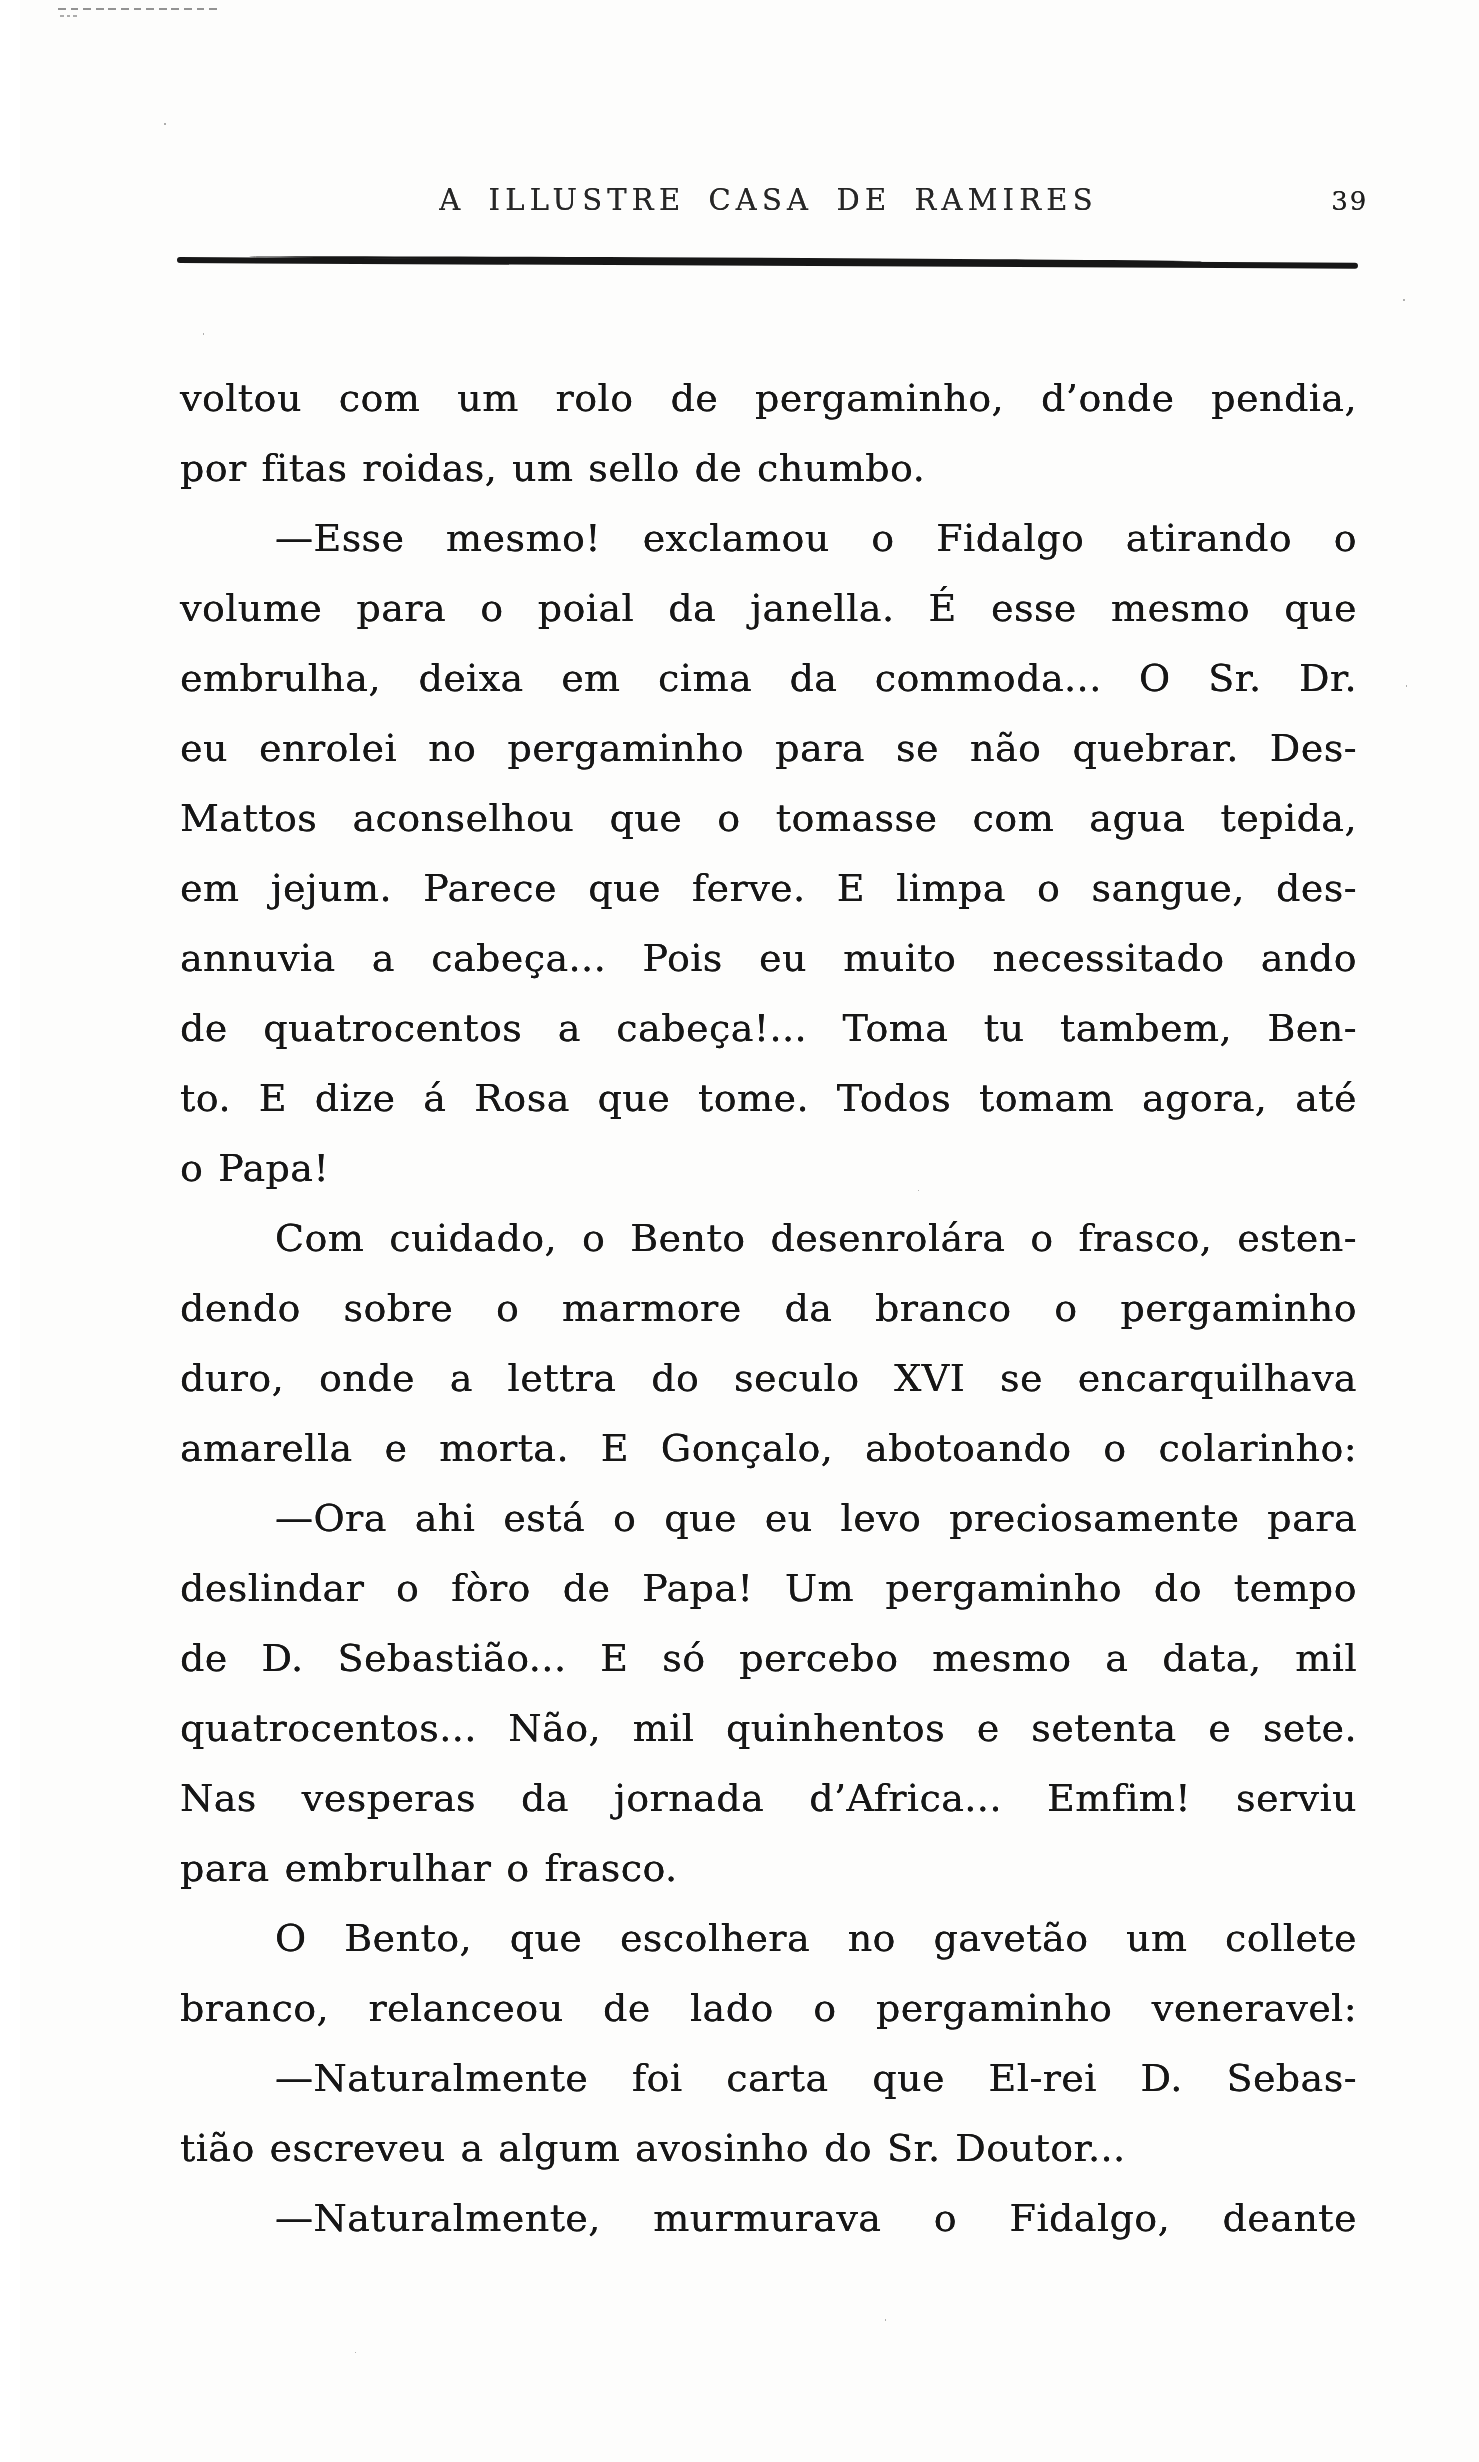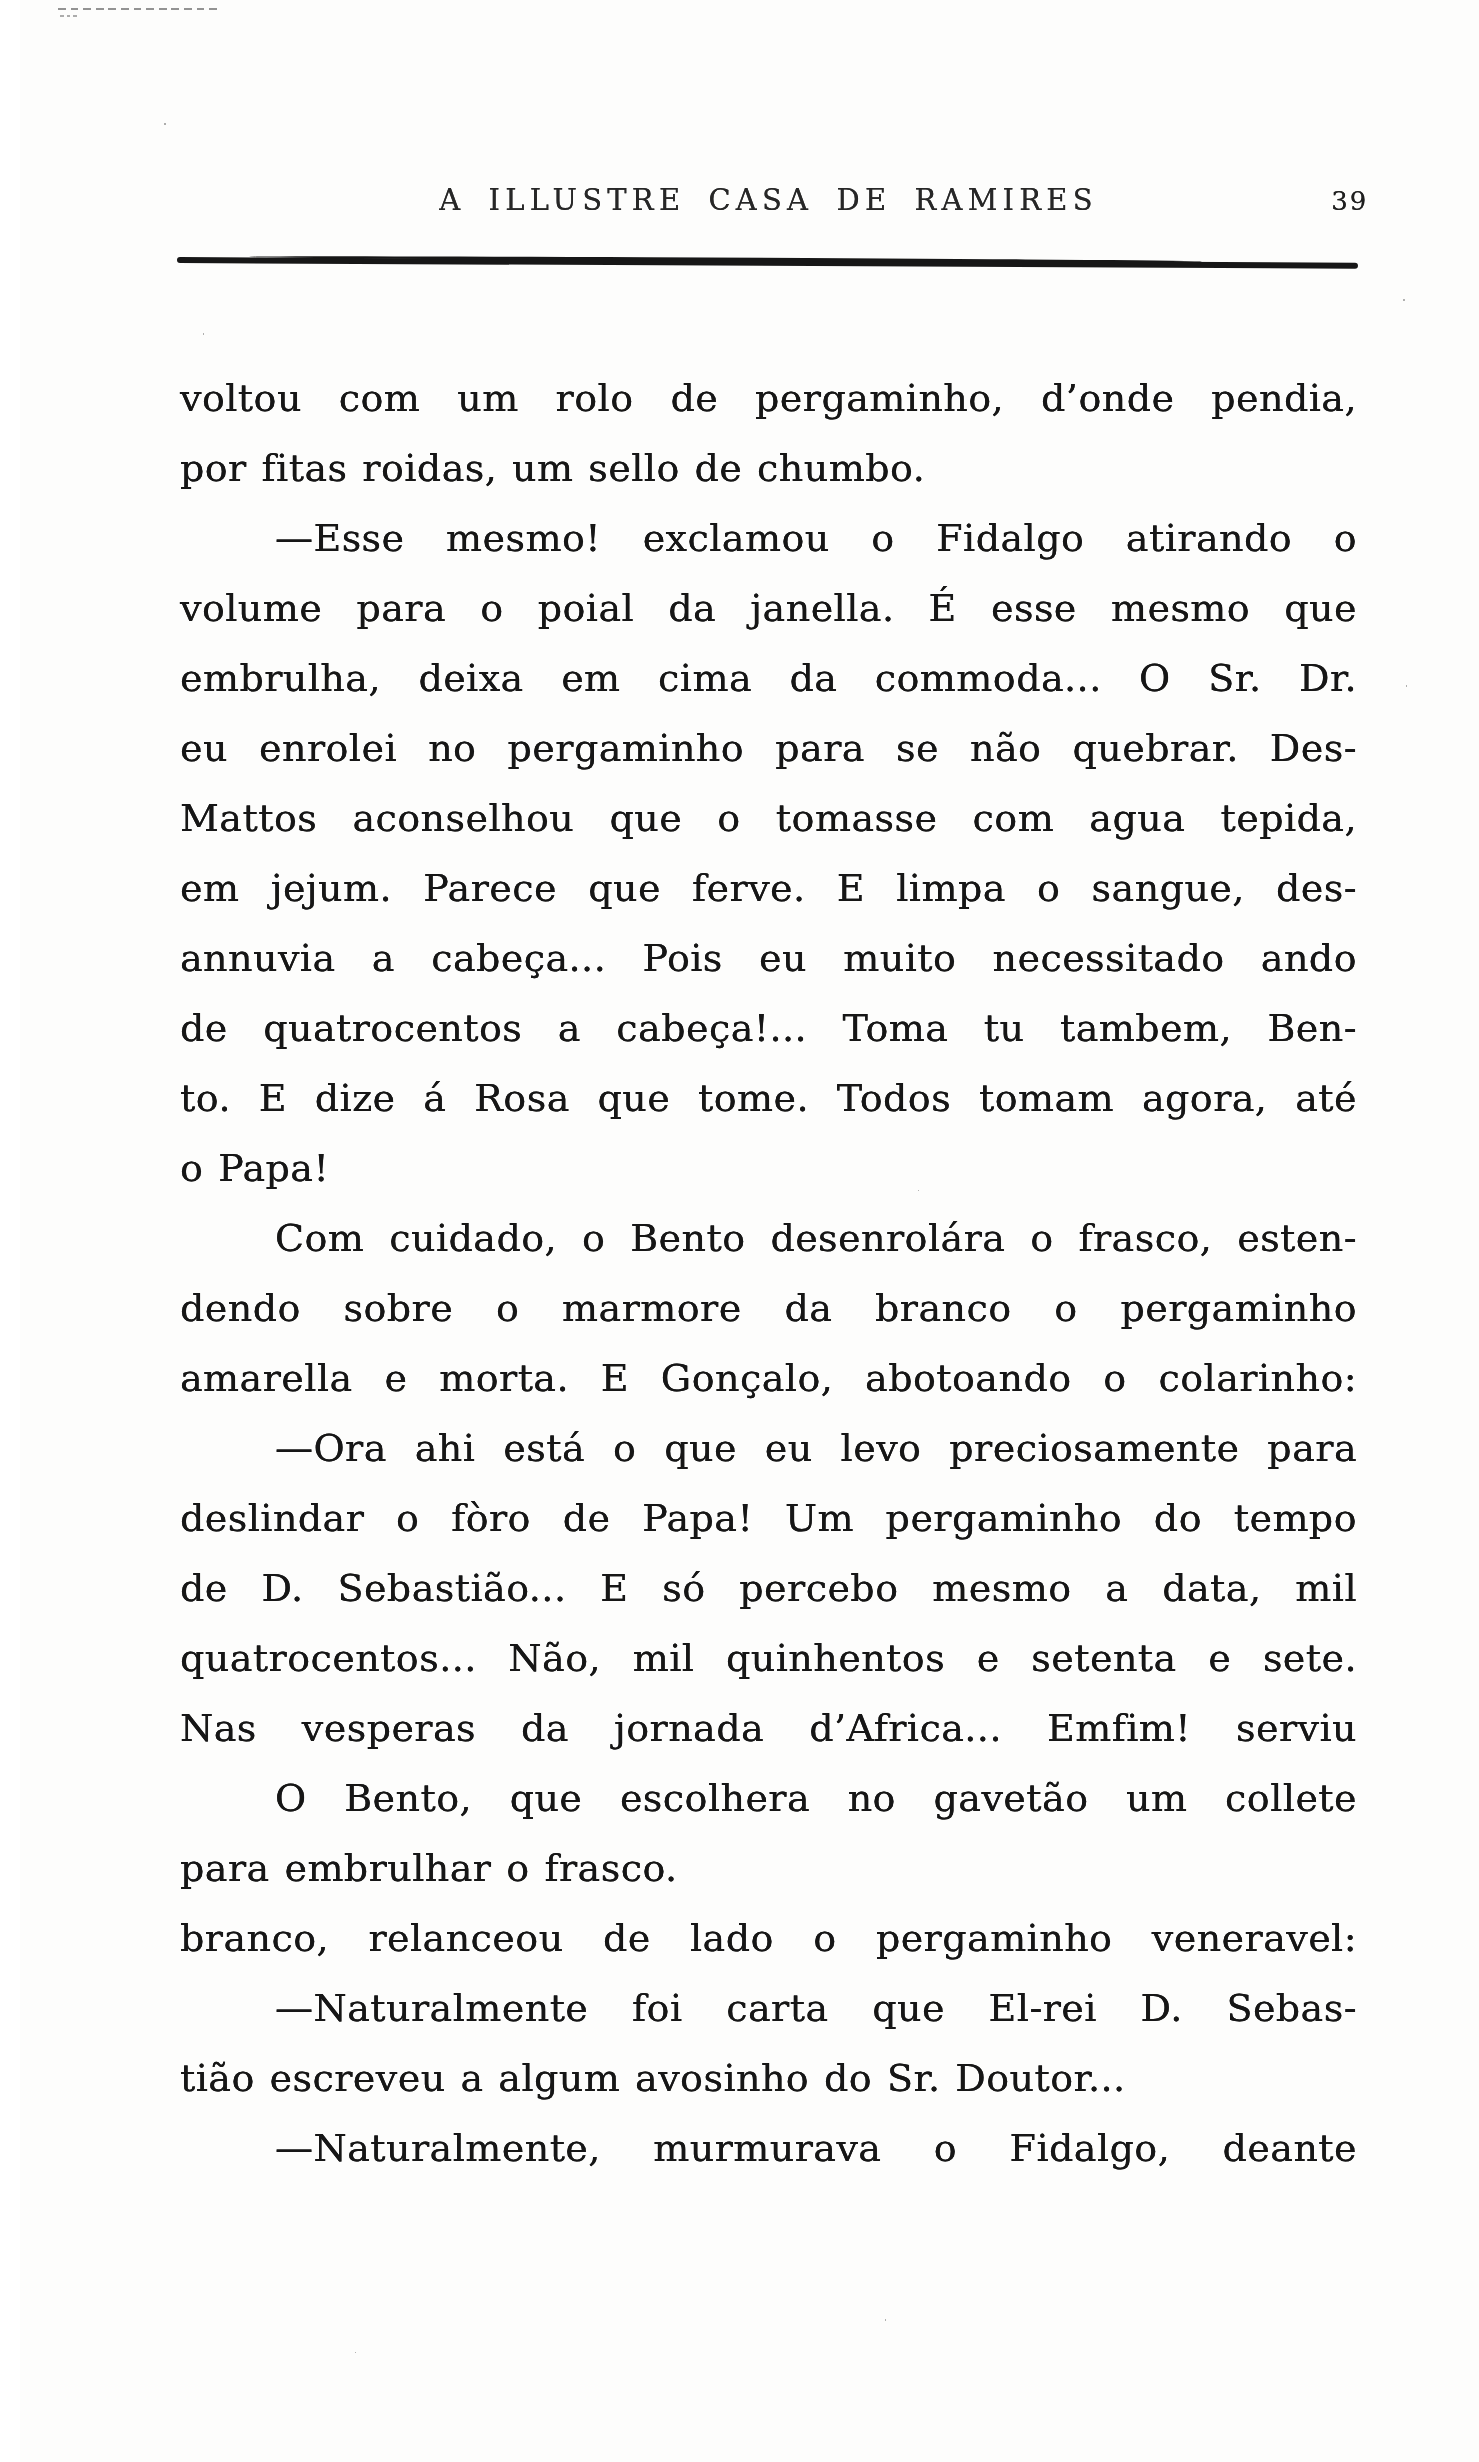--- a/index.html
+++ b/index.html
@@ -124,28 +124,29 @@
       <div class="line">embrulha, deixa em cima da commoda... O Sr. Dr.</div>
       <div class="line">eu enrolei no pergaminho para se não quebrar. Des-</div>
       <div class="line">Mattos aconselhou que o tomasse com agua tepida,</div>
       <div class="line">em jejum. Parece que ferve. E limpa o sangue, des-</div>
       <div class="line">annuvia a cabeça... Pois eu muito necessitado ando</div>
       <div class="line">de quatrocentos a cabeça!... Toma tu tambem, Ben-</div>
       <div class="line">to. E dize á Rosa que tome. Todos tomam agora, até</div>
       <div class="line end">o Papa!</div>
       <div class="line indent">Com cuidado, o Bento desenrolára o frasco, esten-</div>
       <div class="line">dendo sobre o marmore da branco o pergaminho</div>
+      <div class="line">duro, onde a lettra do seculo XVI se encarquilhava</div>
       <div class="line">amarella e morta. E Gonçalo, abotoando o colarinho:</div>
       <div class="line indent">—Ora ahi está o que eu levo preciosamente para</div>
       <div class="line">deslindar o fòro de Papa! Um pergaminho do tempo</div>
       <div class="line">de D. Sebastião... E só percebo mesmo a data, mil</div>
       <div class="line">quatrocentos... Não, mil quinhentos e setenta e sete.</div>
       <div class="line">Nas vesperas da jornada d’Africa... Emfim! serviu</div>
+      <div class="line end">para embrulhar o frasco.</div>
       <div class="line indent">O Bento, que escolhera no gavetão um collete</div>
-      <div class="line end">para embrulhar o frasco.</div>
       <div class="line">branco, relanceou de lado o pergaminho veneravel:</div>
       <div class="line indent">—Naturalmente foi carta que El-rei D. Sebas-</div>
       <div class="line end">tião escreveu a algum avosinho do Sr. Doutor...</div>
       <div class="line indent">—Naturalmente, murmurava o Fidalgo, deante</div>
     </main>
 
   <div class="speck" style="left:144px; top:123px; width:1.8px; height:2.4px;"></div>
   <div class="speck" style="left:183px; top:333px; width:1.2px; height:1.8px;"></div>
   <div class="speck" style="left:1383px; top:299px; width:1.8px; height:1.8px;"></div>
   <div class="speck" style="left:1386px; top:685px; width:1.2px; height:1.8px;"></div>

